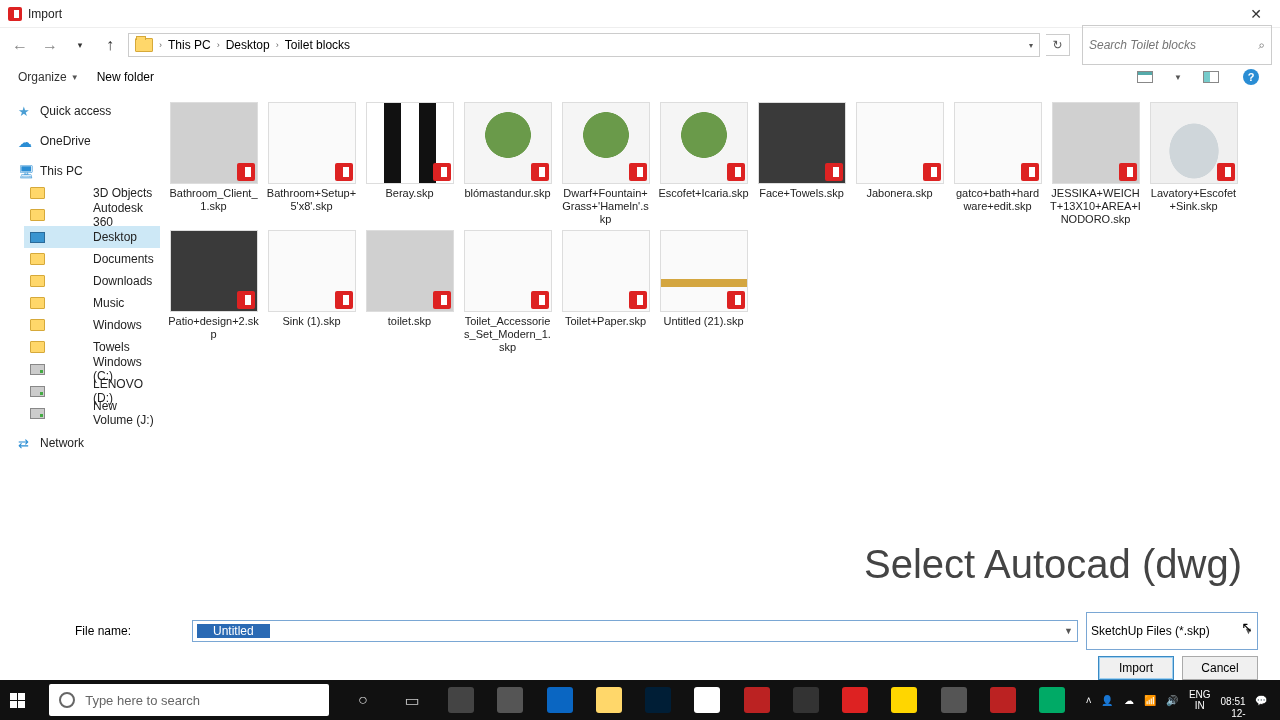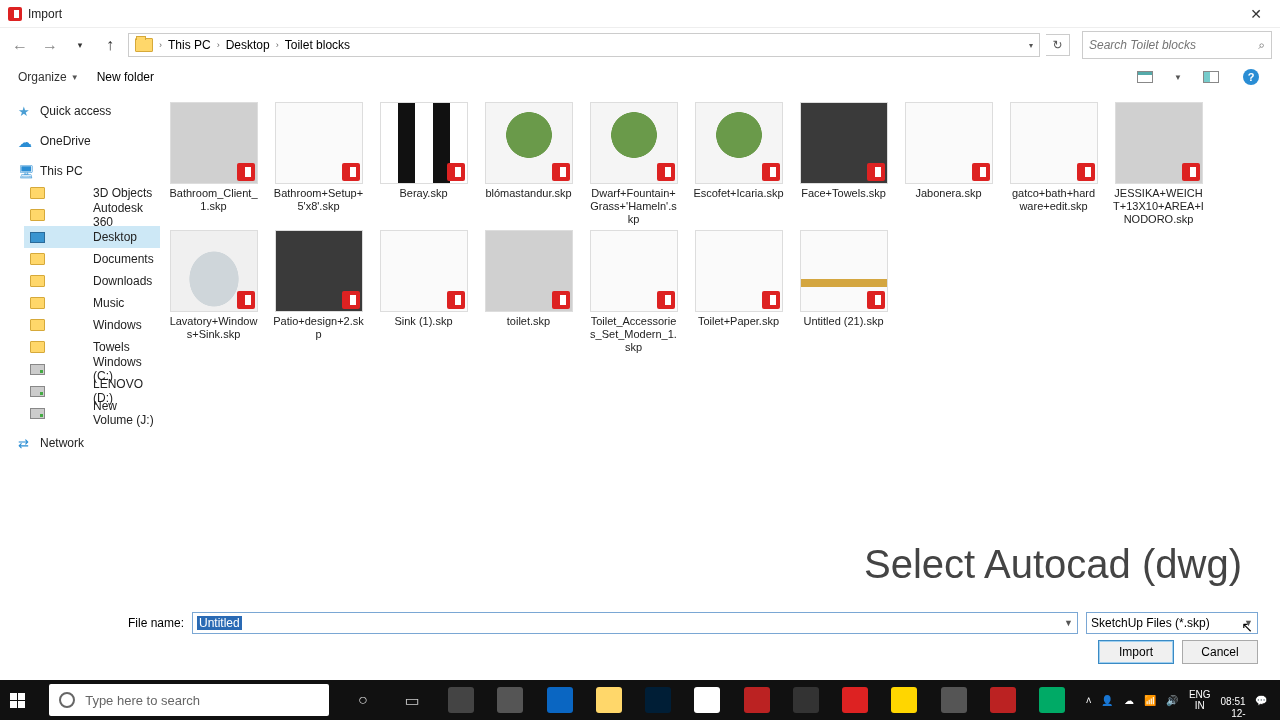--- a/index.html
+++ b/index.html
@@ -15,21 +15,21 @@
 
 .navbar { height: 34px; display: flex; align-items: center; padding: 0 8px; gap: 6px; }
 .nav-btn { width: 24px; height: 24px; display: flex; align-items: center; justify-content: center; color: #888; }
 .nav-btn.enabled { color: #333; }
 .folder-icon { width: 18px; height: 14px; background: #ffd76a; border-radius: 1px; border: 1px solid #d6a93a; position: relative; }
 .folder-icon::before { content: ""; position: absolute; top: -3px; left: 0; width: 8px; height: 3px; background: #ffd76a; border: 1px solid #d6a93a; border-bottom: none; }
 .breadcrumb { display: flex; align-items: center; flex: 1; height: 24px; border: 1px solid #ccc; padding: 0 6px; font-size: 12px; gap: 6px; }
 .breadcrumb .sep { color: #666; font-size: 9px; }
 .bc-drop { color: #555; font-size: 8px; margin-left: auto; }
 .refresh-btn { width: 24px; height: 22px; border: 1px solid #ccc; border-left: none; display: flex; align-items: center; justify-content: center; color: #555; font-size: 12px; }
-.search { width: 190px; height: 28px; border: 1px solid #ccc; display: flex; align-items: center; padding: 0 6px; margin-left: 6px; }
+.search { width: 190px; height: 40px; border: 1px solid #ccc; display: flex; align-items: center; padding: 0 6px; margin-left: 6px; }
 .search input { border: none; outline: none; font-size: 12px; color: #888; flex: 1; font-style: italic; }
 .search .mag { color: #777; font-size: 12px; }
 
 
 .toolbar { height: 30px; display: flex; align-items: center; padding: 0 18px; gap: 18px; font-size: 12px; }
 .organize { color: #333; display: flex; align-items: center; gap: 4px; }
 .organize .arr { font-size: 8px; color: #555; }
 .spacer { flex: 1; }
 .tb-icon { width: 22px; height: 18px; display: flex; align-items: center; justify-content: center; color: #333; }
 .view-ic { width: 16px; height: 12px; background: linear-gradient(#5aa 30%, #fff 30%); border: 1px solid #888; }
@@ -46,45 +46,45 @@
 .sb-ic { width: 16px; height: 14px; flex-shrink: 0; }
 .ic-star { color: #4a9ed4; font-size: 13px; }
 .ic-cloud { color: #2a8dd4; font-size: 14px; }
 .ic-pc { color: #2a8dd4; font-size: 13px; }
 .ic-folder { background: #ffd76a; border: 1px solid #d6a93a; border-radius: 1px; height: 12px; width: 15px; }
 .ic-desk { background: #3a95d0; height: 11px; width: 15px; border: 1px solid #2a6a99; }
 .ic-drive { width: 15px; height: 11px; background: #ccc; border: 1px solid #888; position: relative; }
 .ic-drive::after { content: ""; position: absolute; right: 1px; bottom: 1px; width: 3px; height: 3px; background: #4a4; }
 .ic-net { color: #2a8dd4; font-size: 13px; }
 
-.files { flex: 1; padding: 8px 6px; display: flex; flex-wrap: wrap; align-content: flex-start; gap: 0 10px; position: relative; }
+.files { flex: 1; padding: 8px 6px; display: flex; flex-wrap: wrap; align-content: flex-start; gap: 0 3px; position: relative; }
 .file { width: 95px; display: flex; flex-direction: column; align-items: center; font-size: 11px; color: #222; text-align: center; padding: 2px; cursor: default; }
 .thumb { width: 88px; height: 82px; background: #e8e8e8; border: 1px solid #ddd; position: relative; display: flex; align-items: center; justify-content: center; overflow: hidden; }
 .thumb .badge { position: absolute; right: 2px; bottom: 2px; width: 18px; height: 18px; background: #d22; border-radius: 2px; }
 .thumb .badge::after { content: ""; position: absolute; inset: 4px 4px 4px 8px; background: #fff; }
 .fname { margin-top: 3px; line-height: 13px; word-break: break-word; max-height: 40px; }
 .th-bw { background: linear-gradient(to right, #fff 20%, #111 20% 40%, #fff 40% 60%, #111 60% 80%, #fff 80%); }
 .th-plant { background: radial-gradient(circle at 50% 40%, #6a9a4a 0 35%, transparent 36%), #f5f5f5; }
 .th-dark { background: #3a3a3a; }
 .th-sink { background: radial-gradient(ellipse at 50% 60%, #cfd6da 0 40%, transparent 41%), #f0f0f0; }
 .th-gray { background: #d0d0d0; }
 .th-white { background: #fafafa; }
 .th-gold { background: linear-gradient(#fafafa 60%, #d4a640 60% 70%, #fafafa 70%); }
 
 
 .overlay-text { position: absolute; right: 38px; top: 542px; font-size: 40px; color: #444; font-weight: 400; }
 
 
 .footer { position: absolute; left: 0; right: 0; top: 608px; height: 68px; padding: 4px 22px; }
 .fn-row { display: flex; align-items: center; gap: 8px; font-size: 12px; margin-bottom: 6px; }
-.fn-row label { width: 162px; text-align: right; }
+.fn-row label { width: 162px; text-align: center; }
 .fn-input { flex: 1; height: 22px; border: 1px solid #7aa7d4; padding: 0 4px; display: flex; align-items: center; position: relative; }
-.fn-input .sel { background: #2a6ab4; color: #fff; padding: 0 2px; font-size: 12px; }
+.fn-input .sel { background: #2a6ab4; color: #fff; padding: 0 16px; font-size: 12px; }
 .fn-input .dd { margin-left: auto; font-size: 9px; color: #555; }
-.filter { width: 172px; height: 22px; border: 1px solid #7aa7d4; font-size: 12px; padding: 0 4px; display: flex; align-items: center; position: relative; }
+.filter { width: 172px; height: 38px; border: 1px solid #7aa7d4; font-size: 12px; padding: 0 4px; display: flex; align-items: center; position: relative; }
 .filter .dd { margin-left: auto; font-size: 9px; color: #555; }
 .cursor { position: absolute; right: 4px; top: 6px; font-size: 14px; color: #000; }
 .btn-row { display: flex; justify-content: flex-end; gap: 8px; padding-right: 0; }
 .btn { width: 76px; height: 24px; font-size: 12px; border: 1px solid #aaa; background: #f0f0f0; text-align: center; line-height: 22px; cursor: pointer; }
 .btn.primary { border: 1px solid #3a8ac4; box-shadow: inset 0 0 0 1px #9ecff0; }
 
 
 .taskbar { position: absolute; left: 0; right: 0; bottom: 0; height: 40px; background: #111; display: flex; align-items: center; padding: 0 4px; gap: 18px; color: #fff; }
 .start { width: 40px; height: 40px; display: flex; align-items: center; justify-content: center; }
 .win-logo { display: grid; grid-template: 7px 7px / 7px 7px; gap: 1px; }
@@ -272,21 +272,21 @@
       <div class="file">
         <div class="thumb th-gray">
           <div class="badge"></div>
         </div>
         <div class="fname">JESSIKA+WEICHT+13X10+AREA+INODORO.skp</div>
       </div>
       <div class="file">
         <div class="thumb th-sink">
           <div class="badge"></div>
         </div>
-        <div class="fname">Lavatory+Windows+Sink.skp</div>
+        <div class="fname">Lavatory+Escofet+Sink.skp</div>
       </div>
       <div class="file">
         <div class="thumb th-dark">
           <div class="badge"></div>
         </div>
         <div class="fname">Patio+design+2.skp</div>
       </div>
       <div class="file">
         <div class="thumb th-white">
           <div class="badge"></div>

